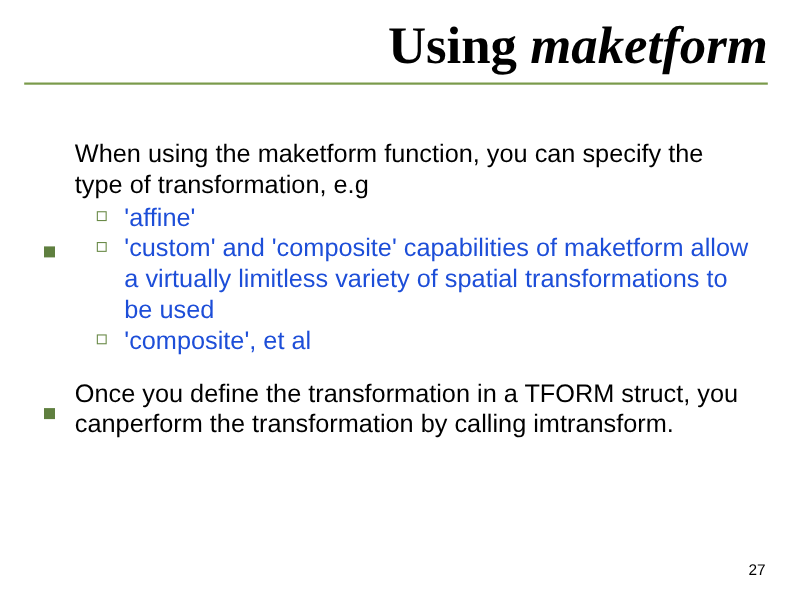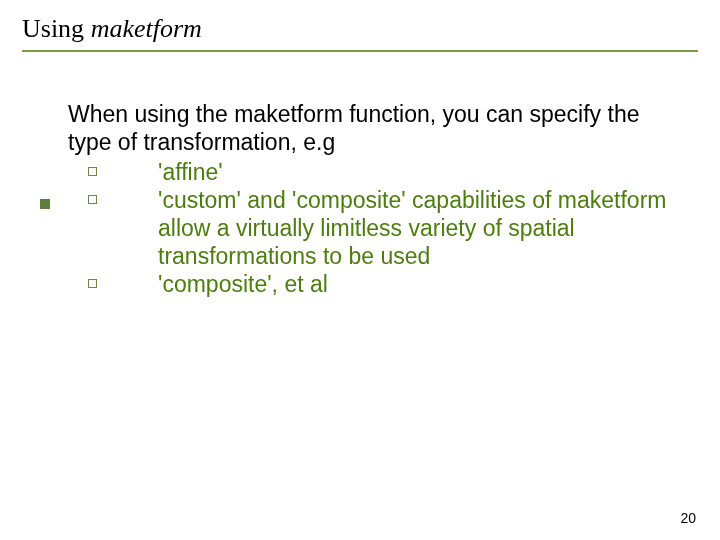--- a/index.html
+++ b/index.html
@@ -10,23 +10,24 @@
     position: relative;
     padding: 14px 22px 0 22px;
   }
   .title-wrap {
     border-bottom: 2px solid #7a9a4a;
     padding-bottom: 6px;
     margin-bottom: 48px;
   }
   .title {
     font-family: "Times New Roman", Times, serif;
-    font-size: 26px;
+    font-size: 48px;
     color: #000;
-    font-weight: normal;
+    font-weight: bold;
+    text-align: right;
   }
   .title .italic { font-style: italic; }
   .content {
     padding-left: 18px;
     padding-right: 10px;
   }
   .lvl1 {
     display: flex;
     align-items: center;
     margin-bottom: 20px;
@@ -41,22 +42,21 @@
     margin-right: 18px;
     flex-shrink: 0;
   }
   .lvl1 .body { flex: 1; }
   .sublist { margin-top: 2px; padding-left: 20px; }
   .lvl2 {
     display: flex;
     align-items: flex-start;
     font-size: 23px;
     line-height: 1.22;
-    color: #4d7c0f;
-    gap: 45px;
+    color: #1d4ed8;
   }
   .lvl2 .bullet2 {
     width: 9px; height: 9px;
     border: 1.5px solid #6a8a48;
     margin-top: 9px;
     margin-right: 16px;
     flex-shrink: 0;
     background: #fff;
   }
   .lvl2 .body { flex: 1; }
@@ -95,17 +95,23 @@
             <div class="body">'custom' and 'composite' capabilities of maketform allow a virtually limitless variety of spatial transformations to be used</div>
           </div>
           <div class="lvl2">
             <span class="bullet2"></span>
             <div class="body">'composite',  et al</div>
           </div>
         </div>
       </div>
     </div>
 
+    <div class="lvl1">
+      <span class="bullet1"></span>
+      <div class="body">
+        <span>Once you define the transformation in a TFORM struct, you canperform the transformation by calling imtransform.</span>
+      </div>
+    </div>
 
   </div>
 
-  <div class="pagenum">20</div>
+  <div class="pagenum">27</div>
 </div>
 
 </body></html>

